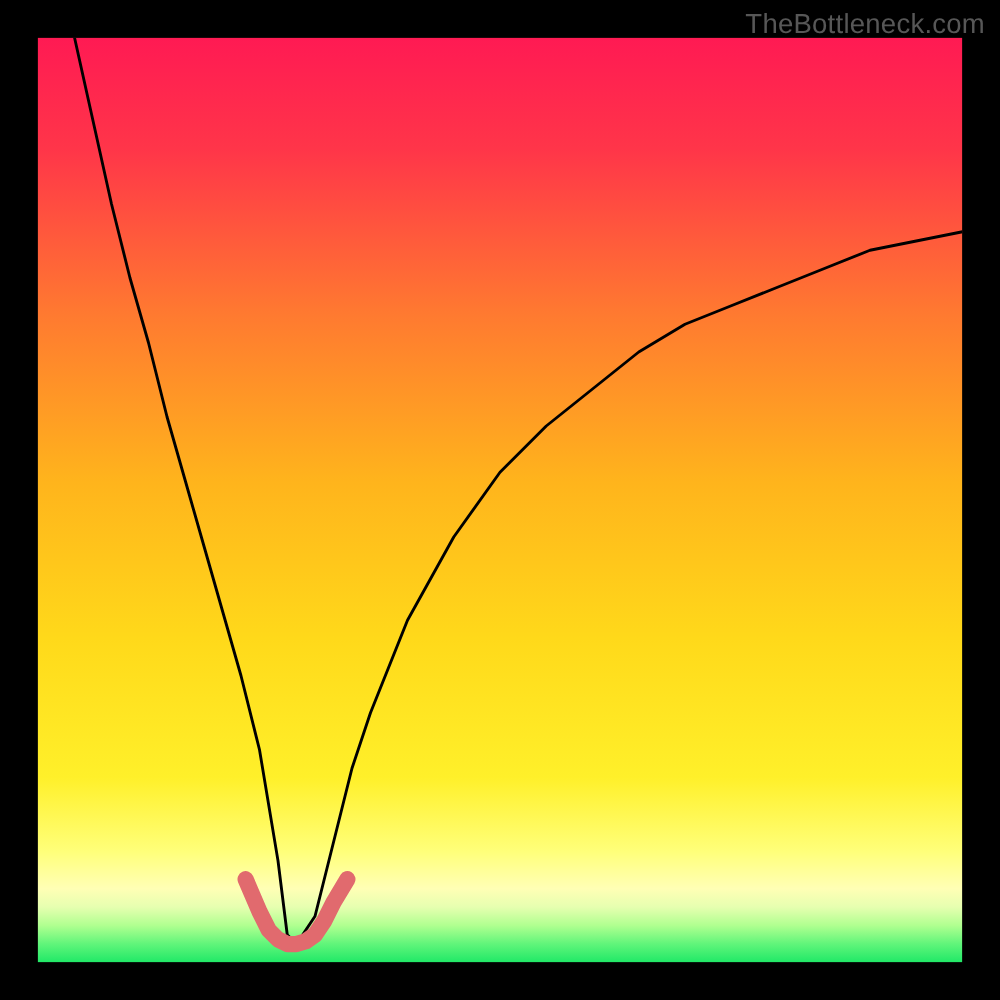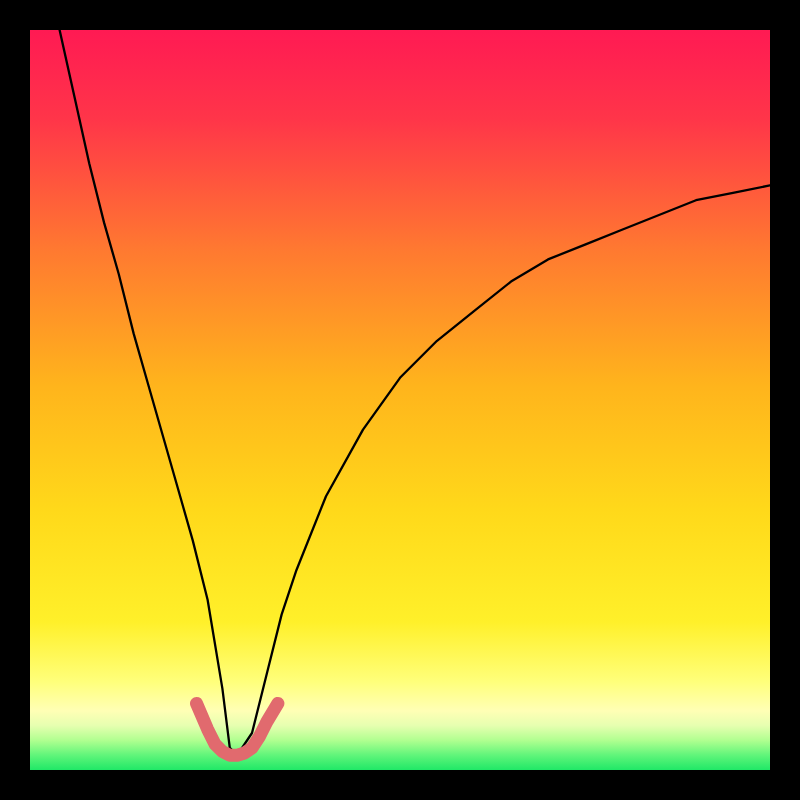--- a/index.html
+++ b/index.html
@@ -58,13 +58,14 @@
           <stop offset="96%" stop-color="#b0ff90"></stop>
           <stop offset="98%" stop-color="#60f57a"></stop>
           <stop offset="100%" stop-color="#20e867"></stop>
         </linearGradient>
       </defs>
       <rect x="0" y="0" width="740" height="740" fill="url(#bg-grad)"></rect>
       <path id="black-curve" fill="none" stroke="#000" stroke-width="2.3" stroke-linecap="round" stroke-linejoin="round" d="M29.60 0.00 L44.40 66.60 L59.20 133.20 L74.00 192.40 L88.80 244.20 L103.60 303.40 L118.40 355.20 L133.20 407.00 L148.00 458.80 L162.80 510.60 L177.60 569.80 L192.40 658.60 L199.80 717.80 L207.20 725.20 L222.00 703.00 L236.80 643.80 L251.60 584.60 L266.40 540.20 L296.00 466.20 L333.00 399.60 L370.00 347.80 L407.00 310.80 L444.00 281.20 L481.00 251.60 L518.00 229.40 L555.00 214.60 L592.00 199.80 L629.00 185.00 L666.00 170.20 L703.00 162.80 L740.00 155.40"></path>
       <path id="salmon-curve" fill="none" stroke="#e16a6e" stroke-width="13" stroke-linecap="round" stroke-linejoin="round" d="M166.50 673.40 L177.60 699.30 L185.00 714.10 L192.40 721.50 L199.80 725.20 L207.20 725.20 L214.60 722.98 L222.00 717.80 L229.40 706.70 L236.80 691.90 L247.90 673.40"></path>
     </svg>
   </div>
+  <div class="watermark">TheBottleneck.com</div>
 </div>
 
 </body></html>

